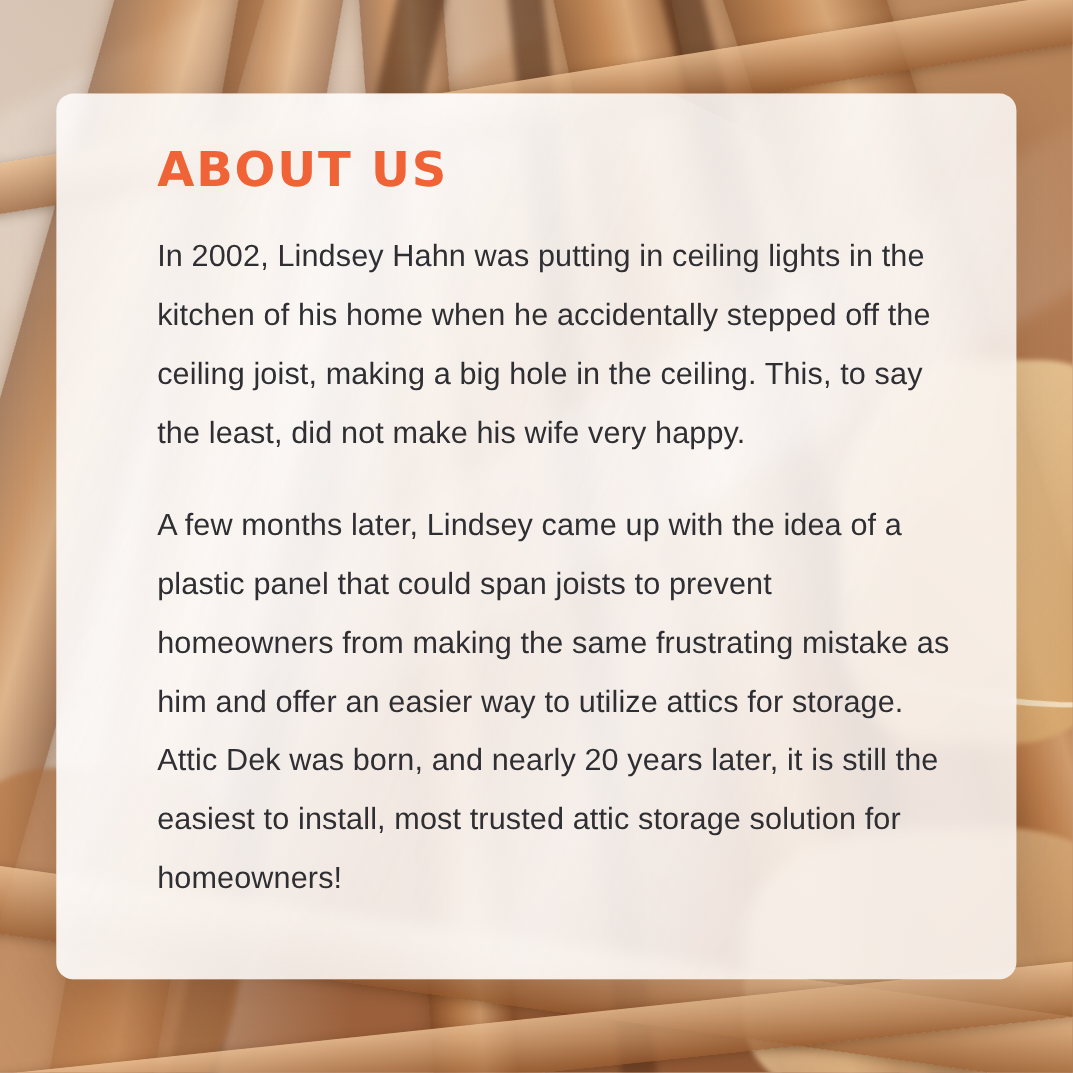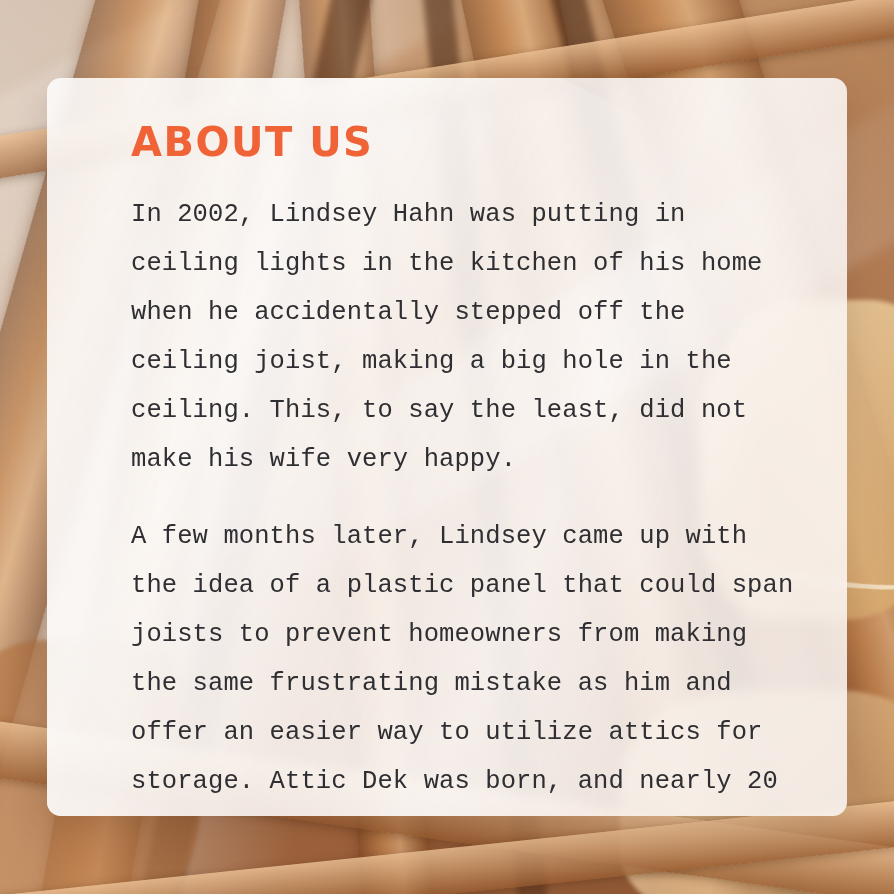--- a/index.html
+++ b/index.html
@@ -145,21 +145,21 @@
     font-family: "DejaVu Sans", sans-serif;
     font-weight: 800;
     font-size: 40px;
     letter-spacing: 1.5px;
     color: #ef6336;
     margin: 0 0 28px 32px;
     line-height: 1;
   }
 
   .para {
-    font-family: Liberation Mono, monospace;
+    font-family: Liberation Sans, sans-serif;
     font-size: 25.5px;
     line-height: 49px;
     color: #2f2f33;
     margin: 0 0 28px 32px;
     max-width: 700px;
     letter-spacing: 0.1px;
   }
   .para:last-child { margin-bottom: 0; }
 </style>
 </head>

